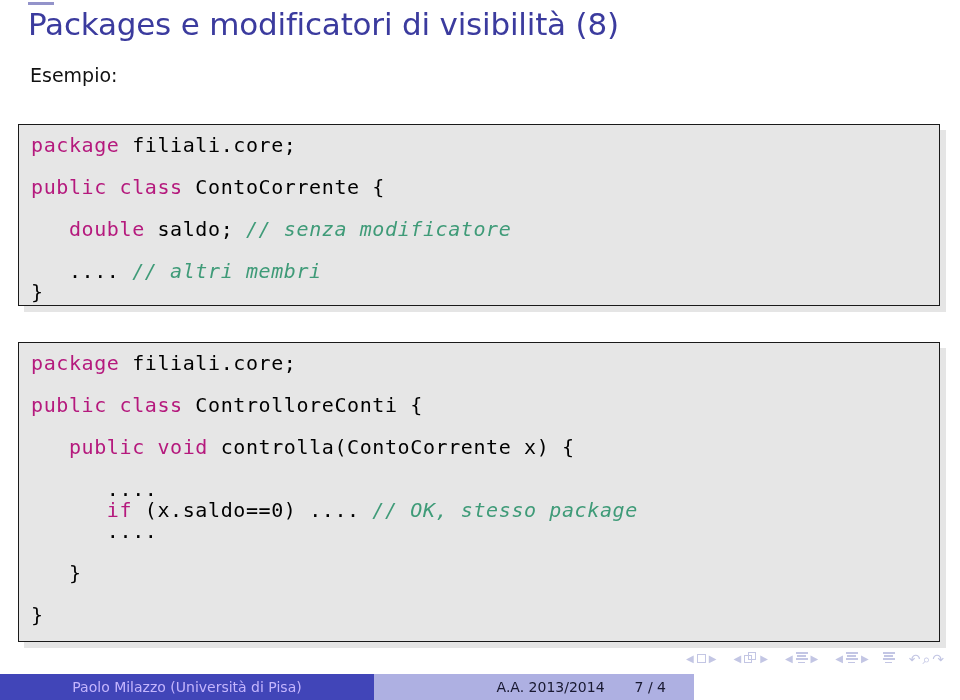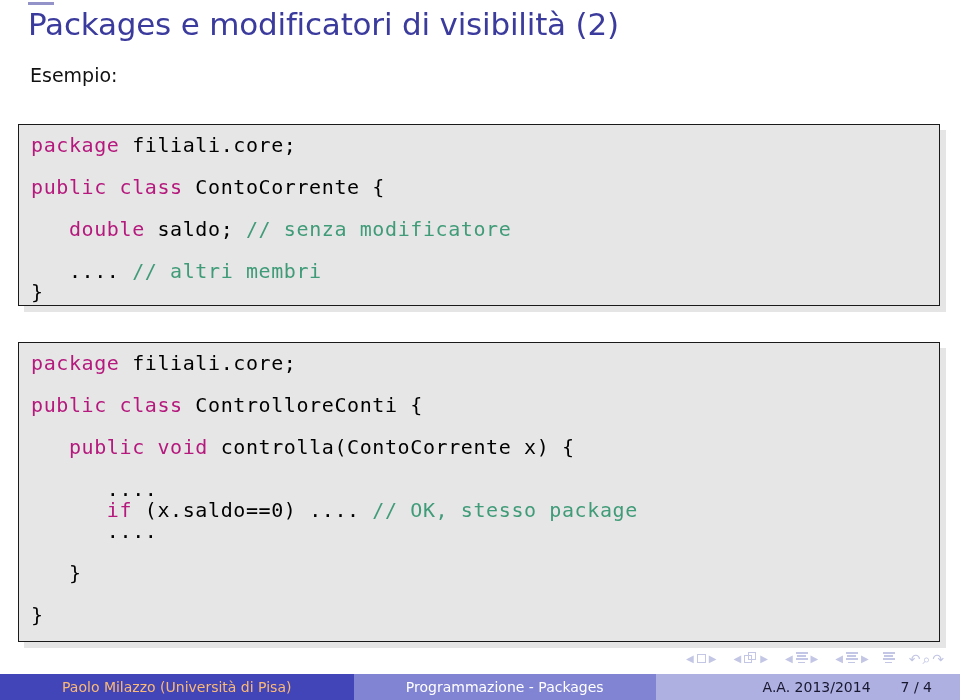--- a/index.html
+++ b/index.html
@@ -86,21 +86,21 @@
     width: 922px;
     height: 300px;
   }
 
   .code-line {
     height: 21px;
   }
   .code-line.blank { height: 21px; }
 
   .kw  { color: #b5197d; }      
-  .cmt { color: #3f9b78; }      
+  .cmt { color: #3f9b78; font-style: italic; }      
   .id  { color: #000000; }      
 
   
   .navsyms {
     position: absolute;
     right: 16px;
     top: 648px;
     height: 22px;
     display: flex;
     align-items: center;
@@ -174,21 +174,21 @@
     align-items: center;
     box-sizing: border-box;
     font-family: "DejaVu Sans", sans-serif;
     font-size: 14px;
     white-space: nowrap;
     overflow: hidden;
   }
   #foot-author {
     width: 374px;
     background: #4145b8;
-    color: #fdba74;
+    color: #c4b5fd;
     justify-content: center;
   }
   #foot-title {
     width: 320px;
     background: #8184d2;
     color: #ffffff;
     justify-content: center;
   }
   #foot-meta {
     width: 320px;
@@ -199,21 +199,21 @@
     gap: 30px;
   }
 </style>
 </head>
 <body>
 
 <div class="slide">
 
   <div class="top-tick"></div>
 
-  <div class="frame-title" style="color: rgb(59, 59, 158);">Packages e modificatori di visibilità (2)</div>
+  <div class="frame-title" style="color: rgb(59, 59, 158);">Packages e modificatori di visibilità (8)</div>
 
   <div class="body-text">Esempio:</div>
 
   <pre class="codeblock" id="code-block-1" style="background: rgb(230, 230, 230); border-color: rgb(26, 26, 26);"><div class="code-line"><span class="kw" style="color: rgb(181, 25, 125);">package</span><span class="id"> filiali.core;</span></div><div class="code-line blank">&nbsp;</div><div class="code-line"><span class="kw" style="color: rgb(181, 25, 125);">public class</span><span class="id"> ContoCorrente {</span></div><div class="code-line blank">&nbsp;</div><div class="code-line"><span class="id">   </span><span class="kw" style="color: rgb(181, 25, 125);">double</span><span class="id"> saldo; </span><span class="cmt" style="color: rgb(63, 155, 120);">// senza modificatore</span></div><div class="code-line blank">&nbsp;</div><div class="code-line"><span class="id">   .... </span><span class="cmt" style="color: rgb(63, 155, 120);">// altri membri</span></div><div class="code-line"><span class="id">}</span></div></pre>
 
   <pre class="codeblock" id="code-block-2" style="background: rgb(230, 230, 230); border-color: rgb(26, 26, 26);"><div class="code-line"><span class="kw" style="color: rgb(181, 25, 125);">package</span><span class="id"> filiali.core;</span></div><div class="code-line blank">&nbsp;</div><div class="code-line"><span class="kw" style="color: rgb(181, 25, 125);">public class</span><span class="id"> ControlloreConti {</span></div><div class="code-line blank">&nbsp;</div><div class="code-line"><span class="id">   </span><span class="kw" style="color: rgb(181, 25, 125);">public void</span><span class="id"> controlla(ContoCorrente x) {</span></div><div class="code-line blank">&nbsp;</div><div class="code-line"><span class="id">      ....</span></div><div class="code-line"><span class="id">      </span><span class="kw" style="color: rgb(181, 25, 125);">if</span><span class="id"> (x.saldo==0) .... </span><span class="cmt" style="color: rgb(63, 155, 120);">// OK, stesso package</span></div><div class="code-line"><span class="id">      ....</span></div><div class="code-line blank">&nbsp;</div><div class="code-line"><span class="id">   }</span></div><div class="code-line blank">&nbsp;</div><div class="code-line"><span class="id">}</span></div></pre>
 
   <div class="navsyms">
     <span class="navgroup">
       <span class="arrow">◀</span>
@@ -238,20 +238,19 @@
     <span class="navsingle"><span class="lines"><i></i><i></i><i></i><i></i></span></span>
     <span class="navtrio">
       <span>↶</span>
       <span>⌕</span>
       <span>↷</span>
     </span>
   </div>
 
   <div class="footline">
     <div class="foot-seg" id="foot-author" style="background: rgb(65, 69, 184);">Paolo Milazzo  (Università di Pisa)</div>
-    <div class="foot-seg" id="foot-title" style="background: rgb(129, 132, 210);">Programmazione - Packages</div>
     <div class="foot-seg" id="foot-meta" style="background: rgb(174, 176, 226);">
       <span>A.A. 2013/2014</span>
       <span>7 / 4</span>
     </div>
   </div>
 
 </div>
 
 </body></html>

